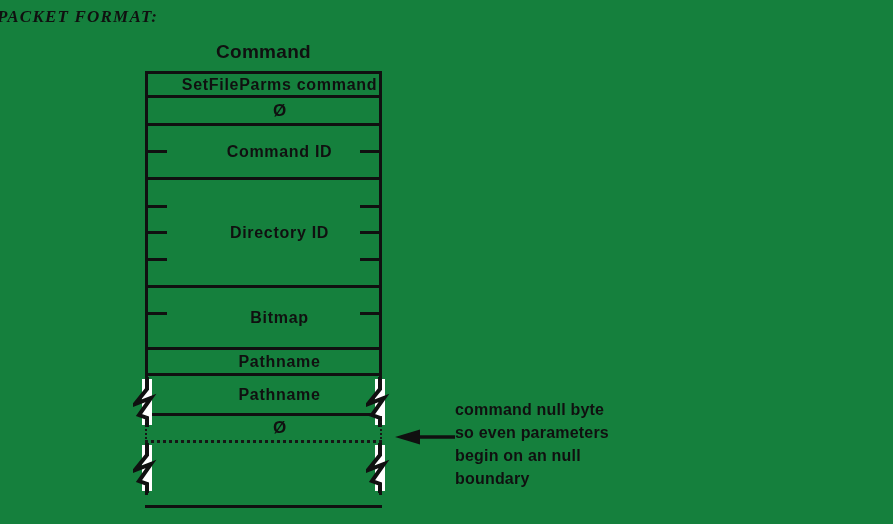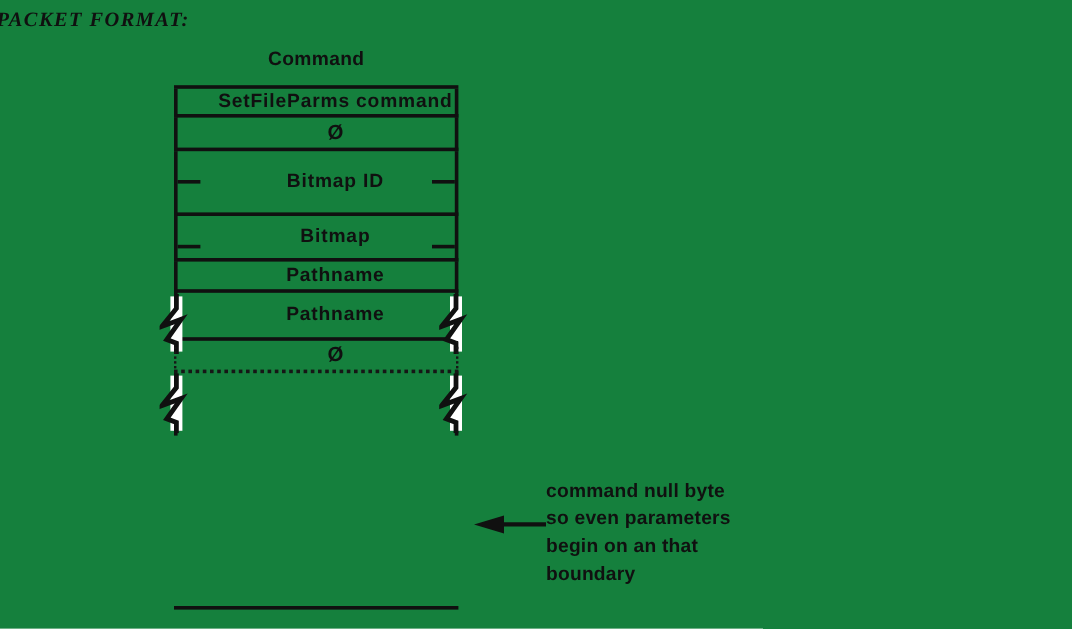--- a/index.html
+++ b/index.html
@@ -7,21 +7,21 @@
     position:relative;width:893px;height:524px;background:#15803d;overflow:hidden;
     font-family:"Liberation Sans",sans-serif;color:#101010;
   }
   .page-title{
     position:absolute;left:-3px;top:7px;
     font-family:"Liberation Serif",serif;font-style:italic;font-weight:700;
     font-size:17px;letter-spacing:1.2px;white-space:nowrap;
   }
   .cmd-header{
     position:absolute;left:145px;top:41px;width:237px;text-align:center;
-    font-size:16px;font-weight:700;letter-spacing:.3px;
+    font-size:19px;font-weight:700;letter-spacing:.3px;
   }
   .packet{
     position:absolute;left:145px;top:71px;width:237px;height:437px;
     box-sizing:border-box;border-top:3px solid #101010;border-bottom:3px solid #101010;
   }
   .row{
     position:relative;box-sizing:border-box;width:100%;
     border-left:3px solid #101010;border-right:3px solid #101010;border-bottom:3px solid #101010;
     display:flex;align-items:center;justify-content:center;
     font-size:16px;font-weight:700;letter-spacing:.7px;white-space:nowrap;padding-left:32px;
@@ -58,25 +58,34 @@
       <span>SetFileParms command</span>
     </div>
 
     <div class="row" style="height:28px">
       <span class="nullglyph">Ø</span>
     </div>
 
     <div class="row" style="height:54px">
       <i class="tick l" style="top:24px"></i>
       <i class="tick r" style="top:24px"></i>
-      <span>Bitmap ID</span>
+      <span>Command ID</span>
     </div>
 
+    <div class="row" style="height:108px">
+      <i class="tick l" style="top:25px"></i>
+      <i class="tick r" style="top:25px"></i>
+      <i class="tick l" style="top:51px"></i>
+      <i class="tick r" style="top:51px"></i>
+      <i class="tick l" style="top:78px"></i>
+      <i class="tick r" style="top:78px"></i>
+      <span>Directory ID</span>
+    </div>
 
-    <div class="row" style="height:38px">
+    <div class="row" style="height:62px">
       <i class="tick l" style="top:24px"></i>
       <i class="tick r" style="top:24px"></i>
       <span>Bitmap</span>
     </div>
 
     <div class="row" style="height:26px">
       <span>Pathname</span>
     </div>
 
     <div class="row" style="height:40px">
@@ -109,17 +118,17 @@
   </div>
 
   <svg class="callout-arrow" width="66" height="20" viewBox="0 0 66 20">
     <line x1="62" y1="10" x2="22" y2="10" stroke="#101010" stroke-width="3.5"></line>
     <polygon points="2,10 27,2.5 27,17.5" fill="#101010"></polygon>
   </svg>
 
   <div class="callout-text">
     <div>command null byte</div>
     <div>so even parameters</div>
-    <div>begin on an that</div>
+    <div>begin on an null</div>
     <div>boundary</div>
   </div>
 
 </div>
 
 </body></html>

